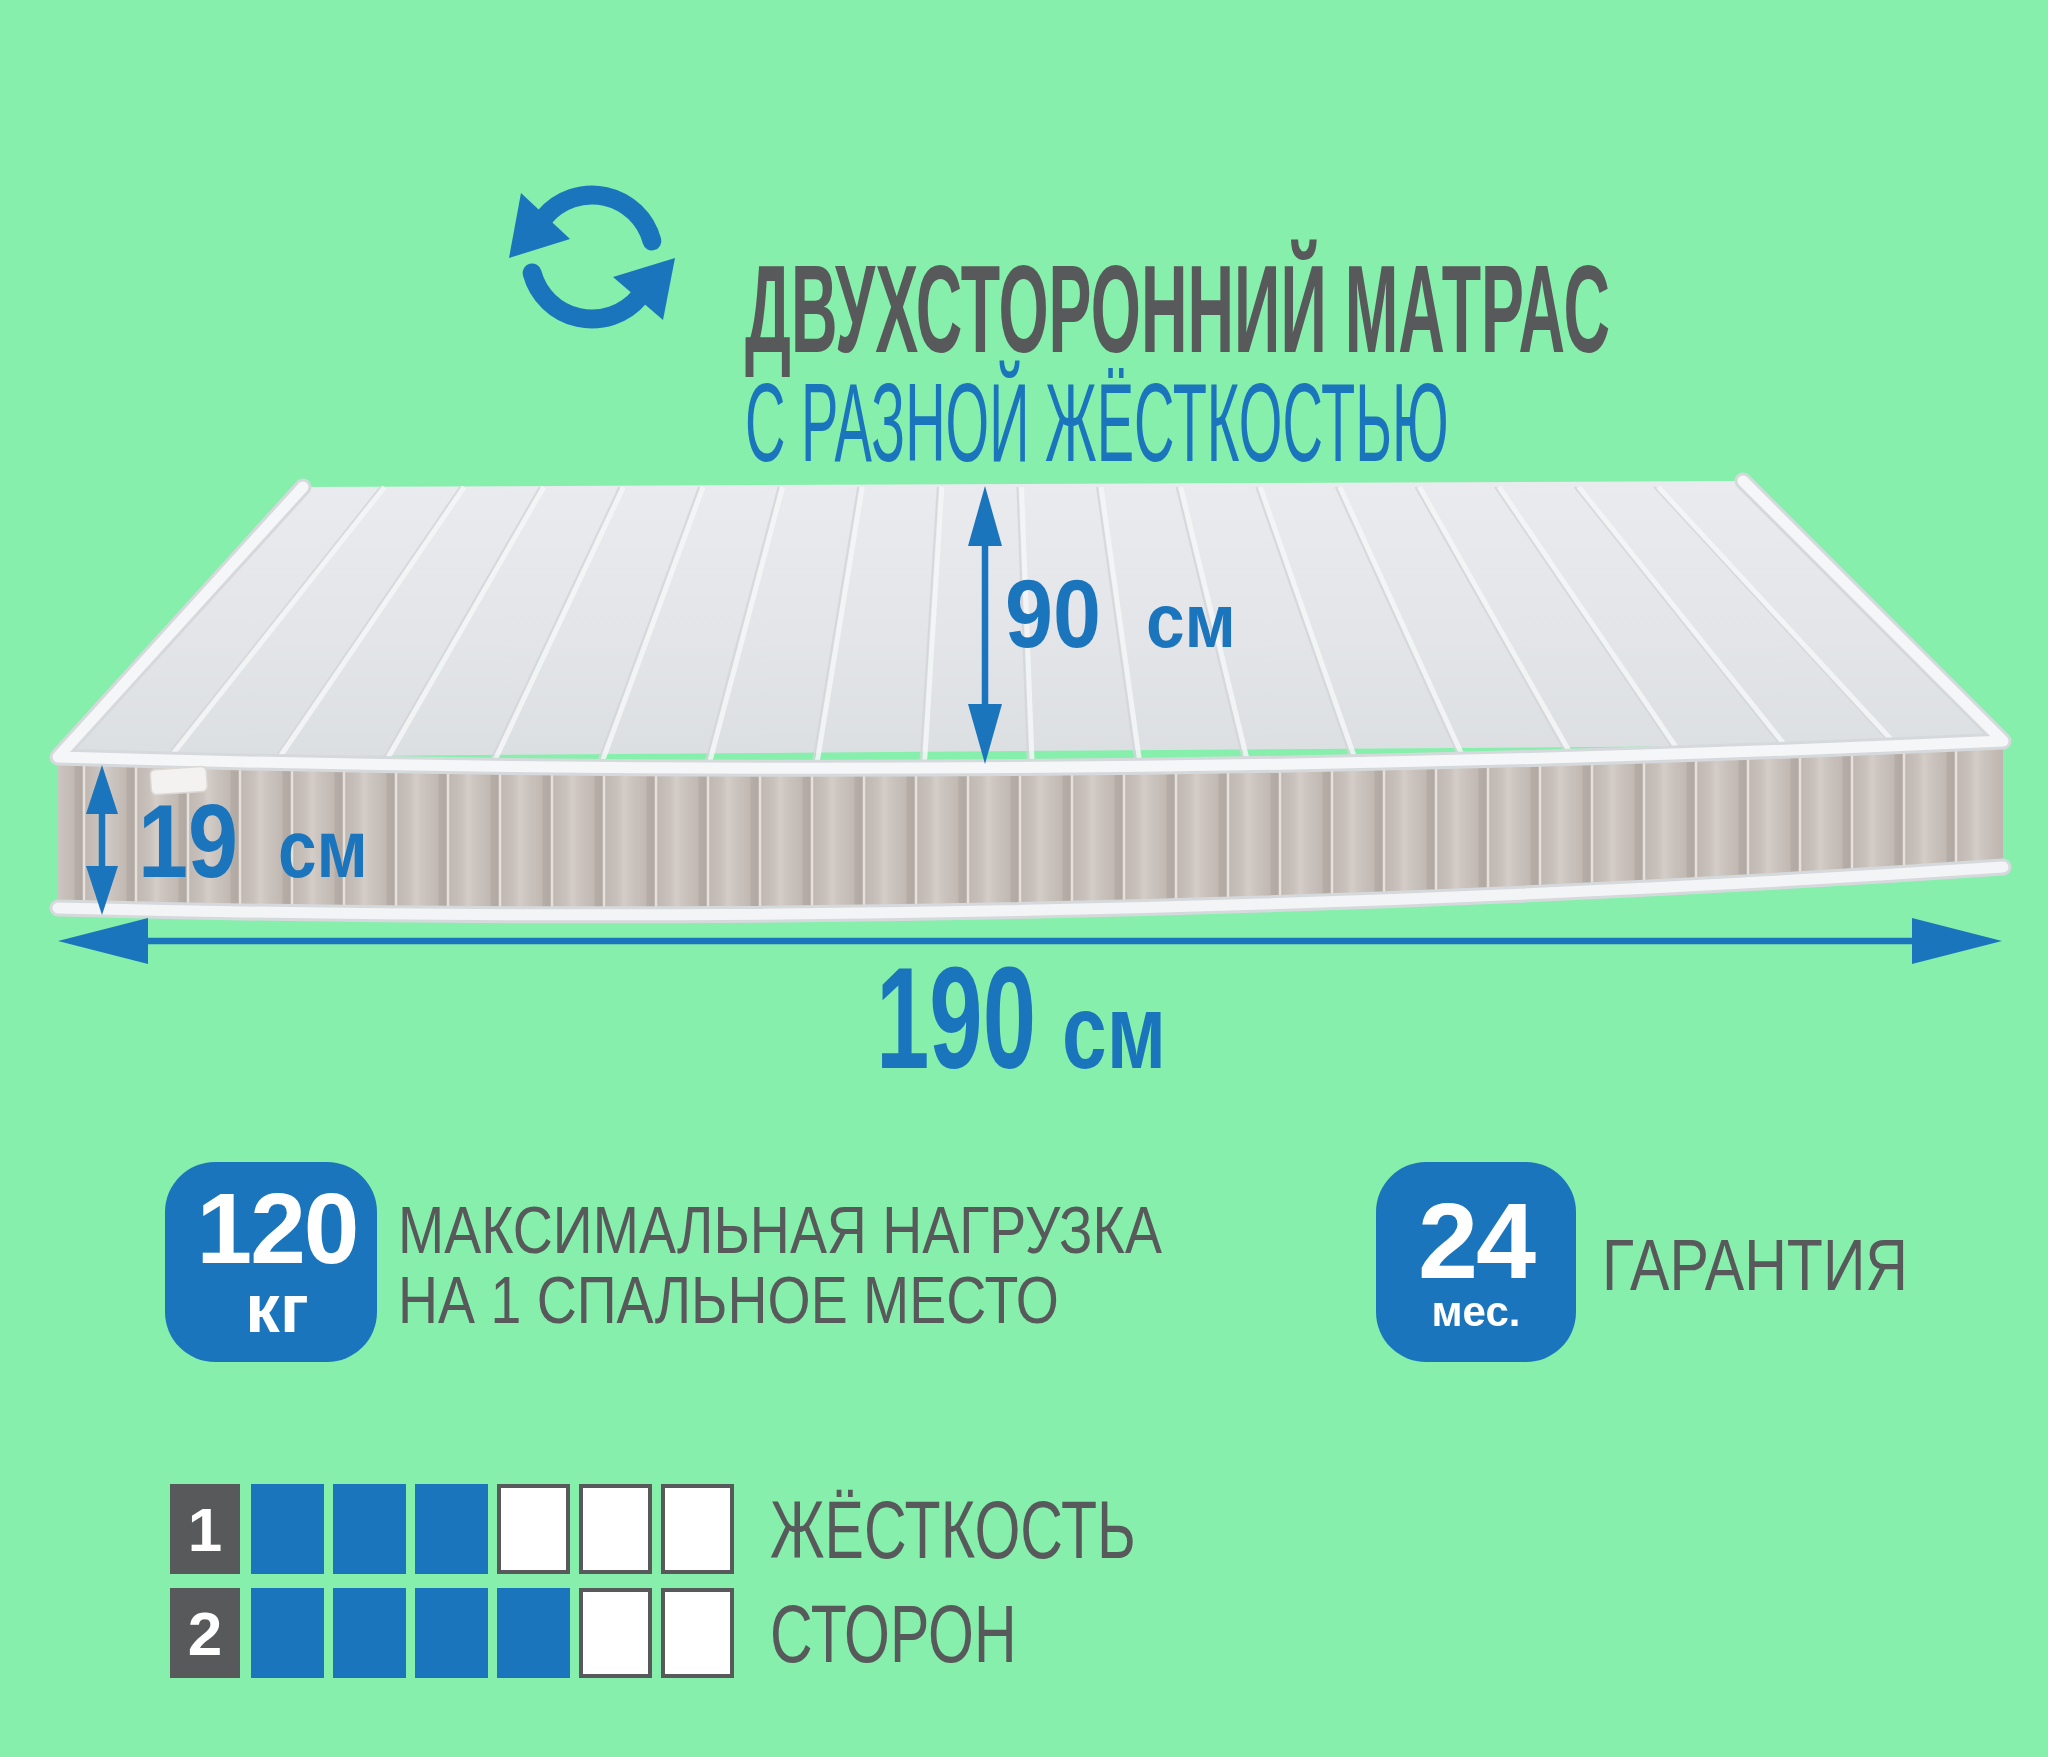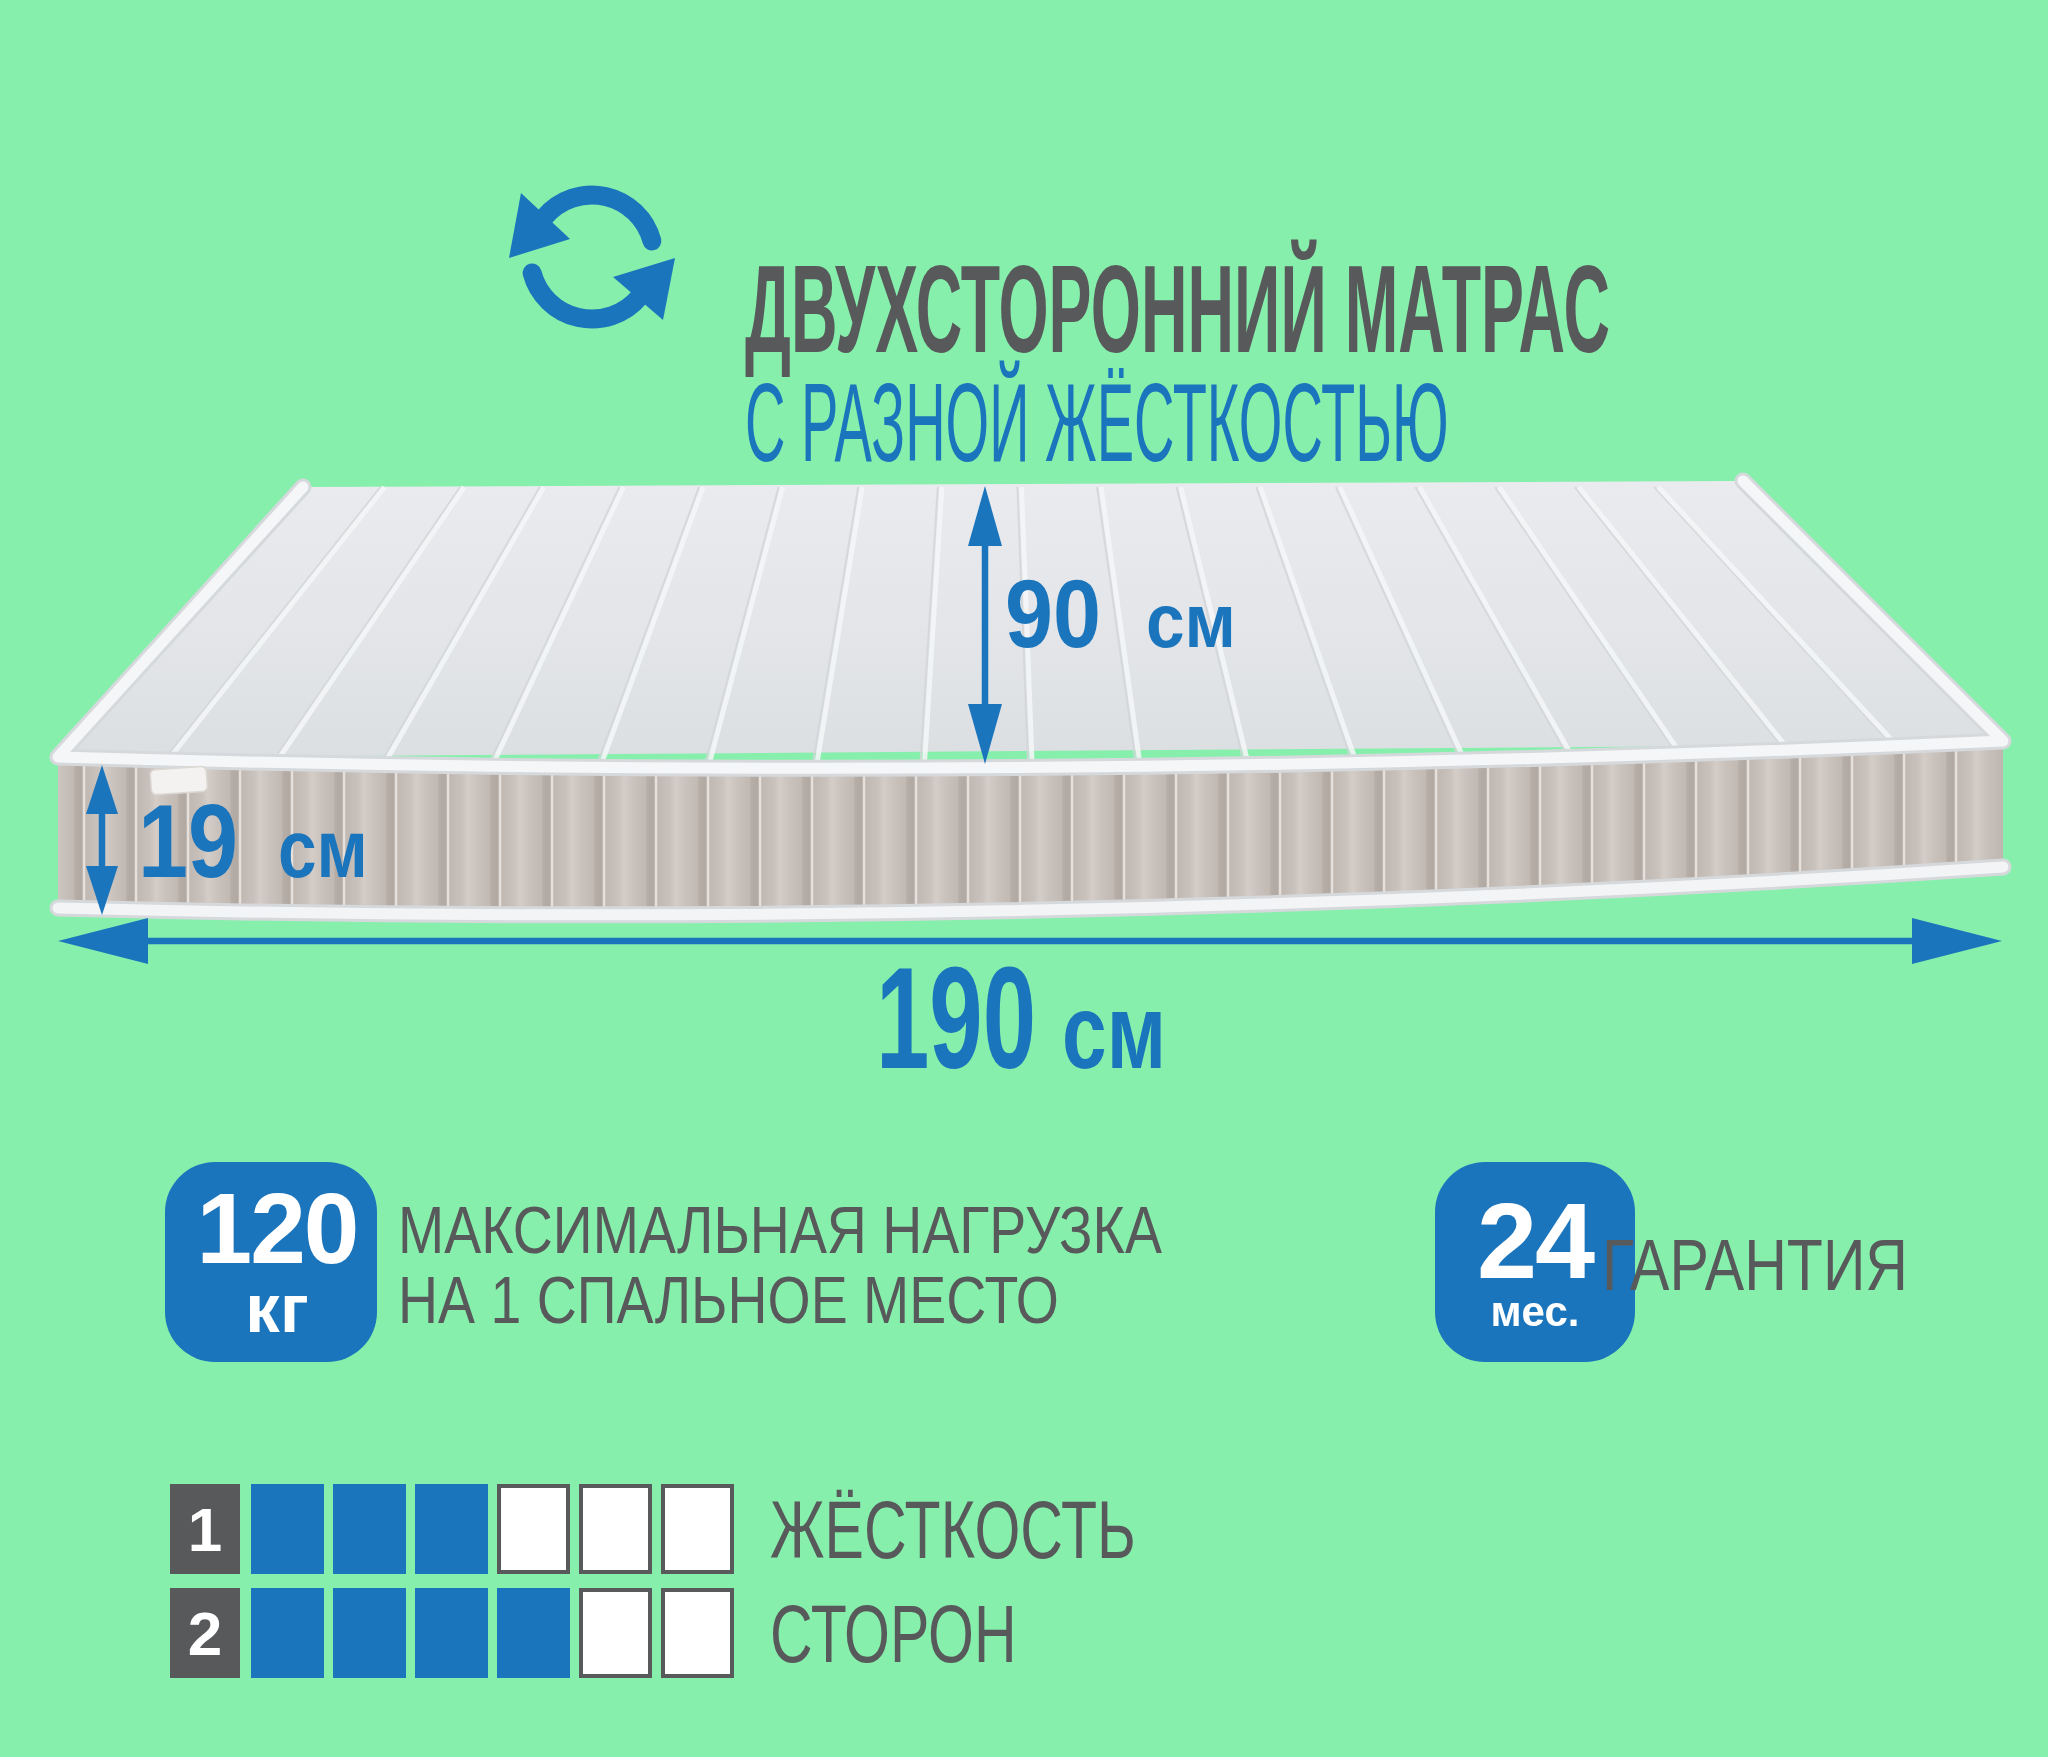--- a/index.html
+++ b/index.html
@@ -21,21 +21,21 @@
   .dimunit{fill:var(--accent);font-weight:bold;font-family:"Liberation Sans",sans-serif;}
   
   .badge{position:absolute;width:200px;height:200px;background:var(--accent);
          border-radius:50px;color:#fff;display:flex;flex-direction:column;
          align-items:center;justify-content:center;text-align:center;}
   .badge .val{font-weight:bold;line-height:0.92;}
   .badge .unit{font-weight:bold;line-height:1;}
   .badge-load{left:165px;top:1162px;padding-left:12px;}
   .badge-load .val{font-size:100px;letter-spacing:-2px;}
   .badge-load .unit{font-size:69px;}
-  .badge-war{left:1435px;top:1162px;}
+  .badge-war{left:1376px;top:1162px;}
   .badge-war .val{font-size:108px;letter-spacing:-2px;}
   .badge-war .unit{font-size:42px;}
   .load-text{position:absolute;left:398px;top:1195px;font-size:66px;line-height:70px;
          color:var(--gray);white-space:nowrap;transform:scaleX(0.84);transform-origin:left top;}
   .war-text{position:absolute;left:1602px;top:1229px;font-size:72px;line-height:1;
          color:var(--gray);white-space:nowrap;transform:scaleX(0.82);transform-origin:left top;}
   
   .hardness{position:absolute;left:170px;top:1484px;display:flex;flex-direction:column;gap:14px;}
   .hard-row{display:flex;align-items:stretch;height:90px;}
   .hard-label{width:70px;height:90px;background:var(--gray);color:#fff;font-weight:bold;

